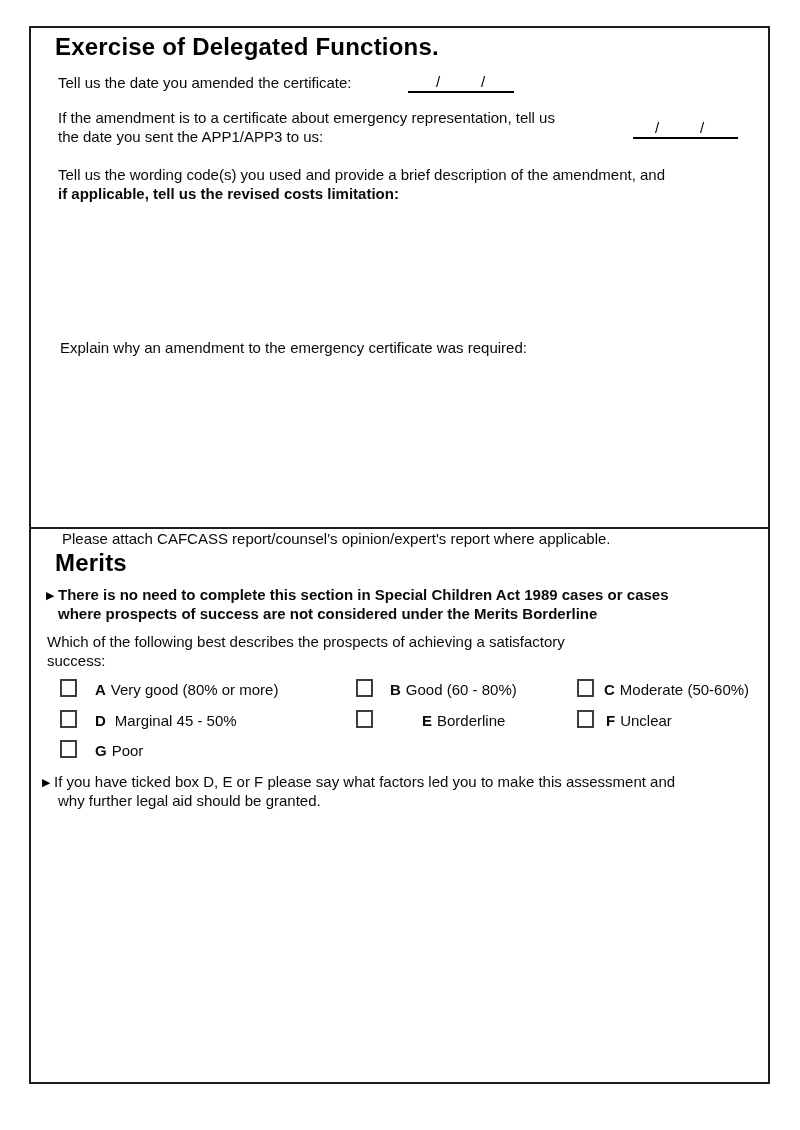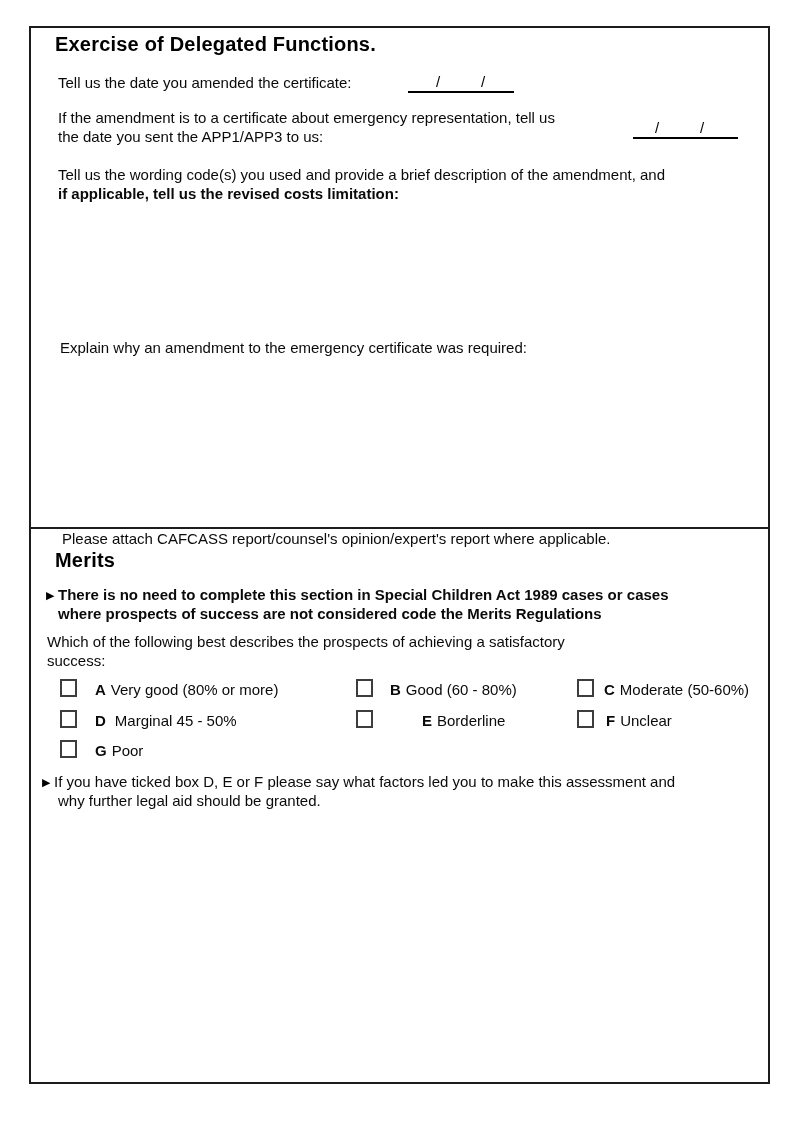--- a/index.html
+++ b/index.html
@@ -13,21 +13,21 @@
   .page-border {
     position: absolute;
     left: 29px; top: 26px;
     width: 741px; height: 1058px;
     border: 2px solid #1c1c1c;
     background: #fff;
   }
   .abs { position: absolute; }
   .body-text { font-size: 15px; line-height: 19px; color: #0a0a0a; }
   .section-title {
-    font-size: 20px; font-weight: bold; color: #000;
+    font-size: 24px; font-weight: bold; color: #000;
     letter-spacing: 0.2px;
   }
   .date-field {
     position: absolute;
     border-bottom: 2px solid #000;
     height: 22px;
   }
   .date-field .slash {
     position: absolute;
     bottom: 1px;
@@ -96,21 +96,21 @@
 <div class="writing-area" style="left:35px; top:360px; width:728px; height:140px;"></div>
 
 <div class="abs body-text" style="left:62px; top:505px;margin-top:24px;">Please attach CAFCASS report/counsel's opinion/expert's report where applicable.</div>
 
 <div class="section-divider" style="top:527px;"></div>
 
 <div class="abs section-title" style="left:55px; top:549px;">Merits</div>
 
 <span class="bullet-glyph" style="left:46px; top:586px;">▶</span>
 <div class="abs body-text bold" style="left:58px; top:585px;">There is no need to complete this section in Special Children Act 1989 cases or cases</div>
-<div class="abs body-text bold" style="left:58px; top:604px;">where prospects of success are not considered code the Merits Regulations</div>
+<div class="abs body-text bold" style="left:58px; top:604px;">where prospects of success are not considered under the Merits Borderline</div>
 
 <div class="abs body-text" style="left:47px; top:632px;">Which of the following best describes the prospects of achieving a satisfactory</div>
 <div class="abs body-text" style="left:47px; top:651px;">success:</div>
 
 <div class="checkbox" style="left:60px; top:679px;"></div>
 <div class="opt-label" style="left:95px; top:681px;">
   <span class="letter">A</span><span>Very good (80% or more)</span>
 </div>
 
 <div class="checkbox" style="left:356px; top:679px;"></div>

